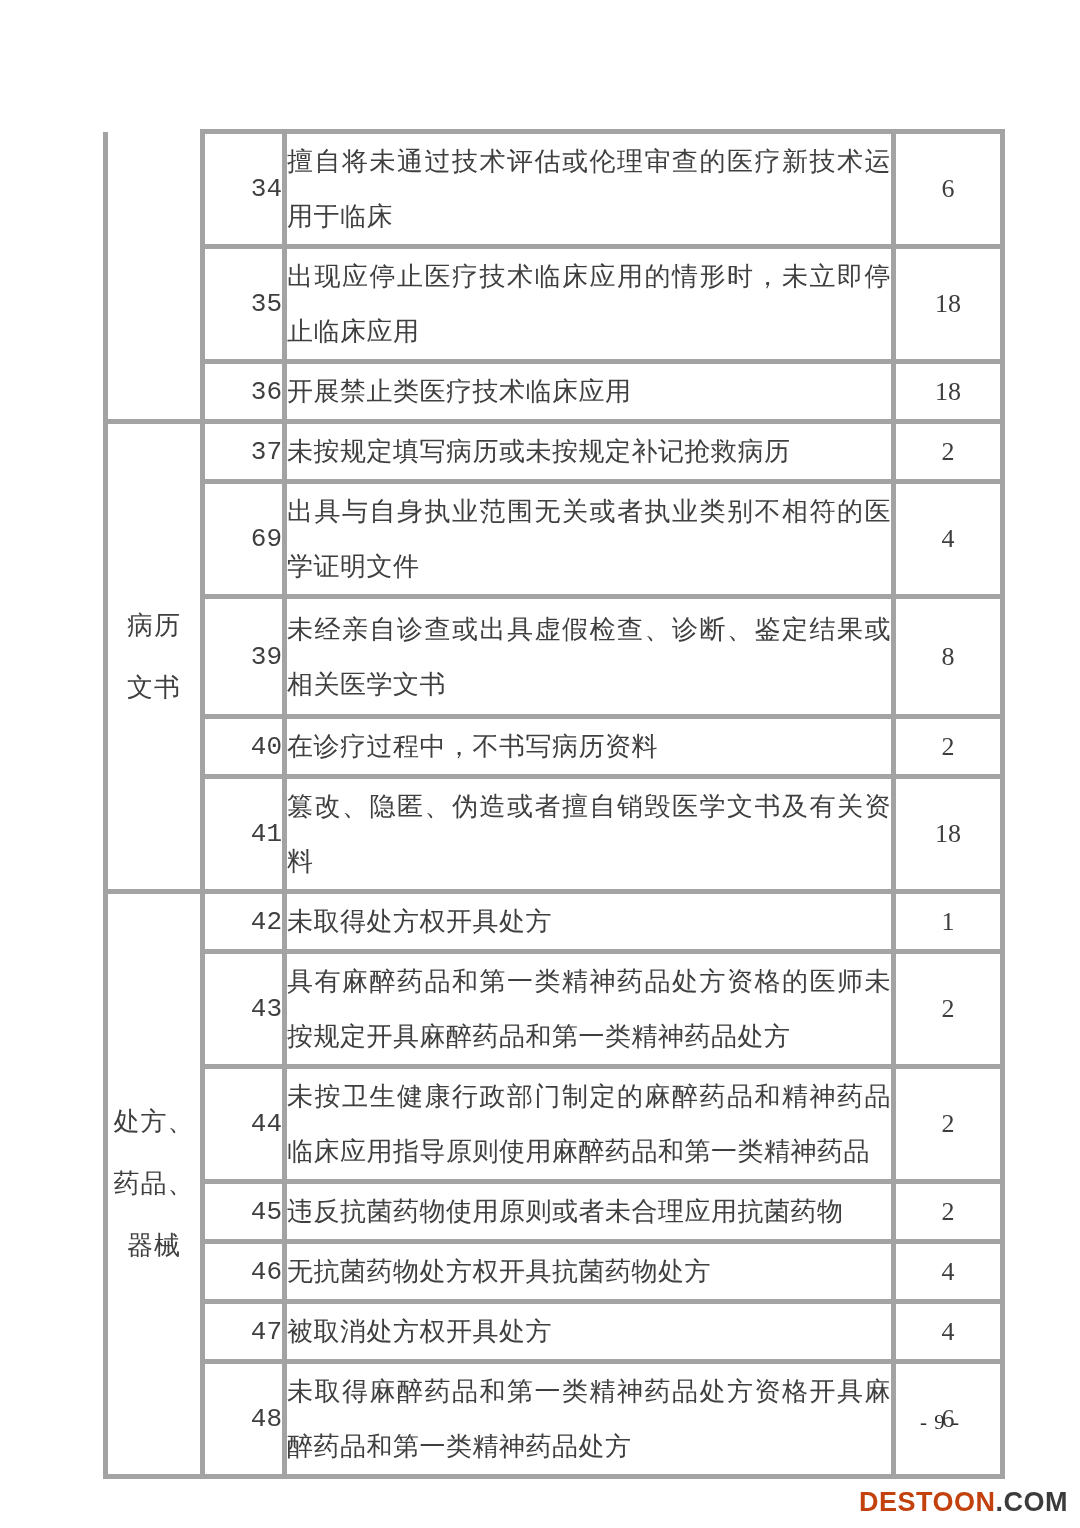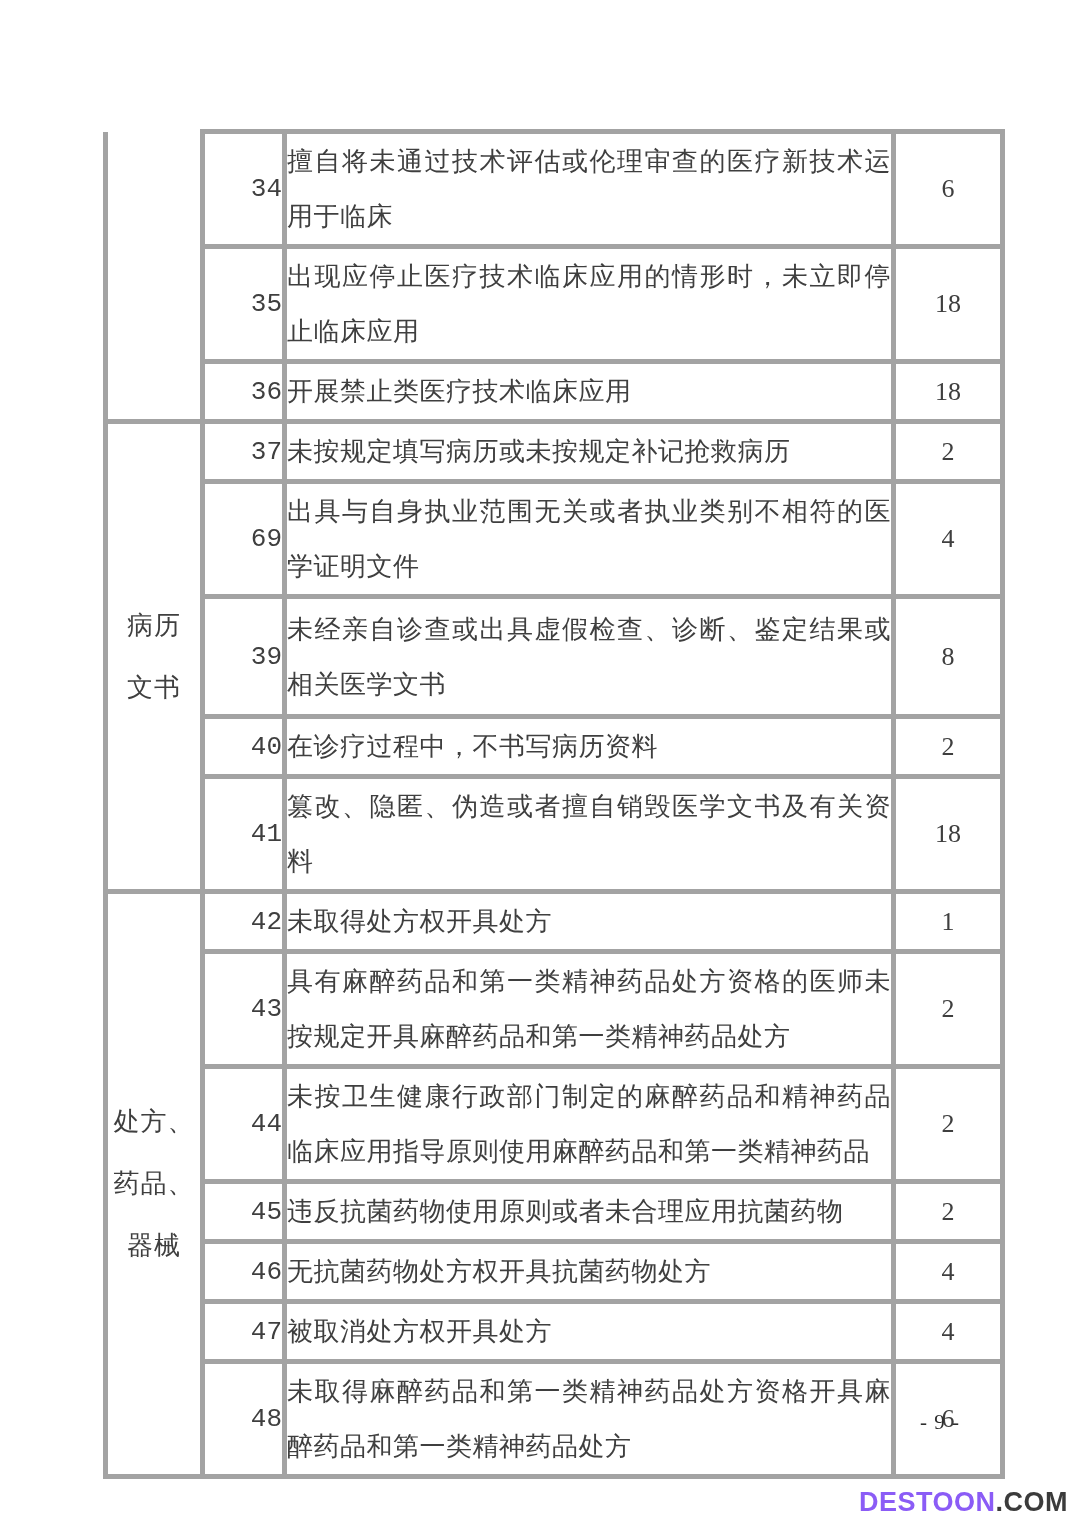--- a/index.html
+++ b/index.html
@@ -176,16 +176,16 @@
           <td class="no">48</td>
           <td class="desc">未取得麻醉药品和第一类精神药品处方资格开具麻醉药品和第一类精神药品处方</td>
           <td class="pts">6</td>
         </tr>
       </tbody>
   </table>
 
   <div class="page-number">- 9 -</div>
 
   <div class="watermark">
-    <span style="color: #8b5cf6;">DESTOON</span><span style="color: rgb(59, 59, 59); text-align: center;">.COM</span>
+    <span style="color: #c2410c;">DESTOON</span><span style="color: rgb(59, 59, 59); text-align: center;">.COM</span>
   </div>
 
 </div>
 
 </body></html>

